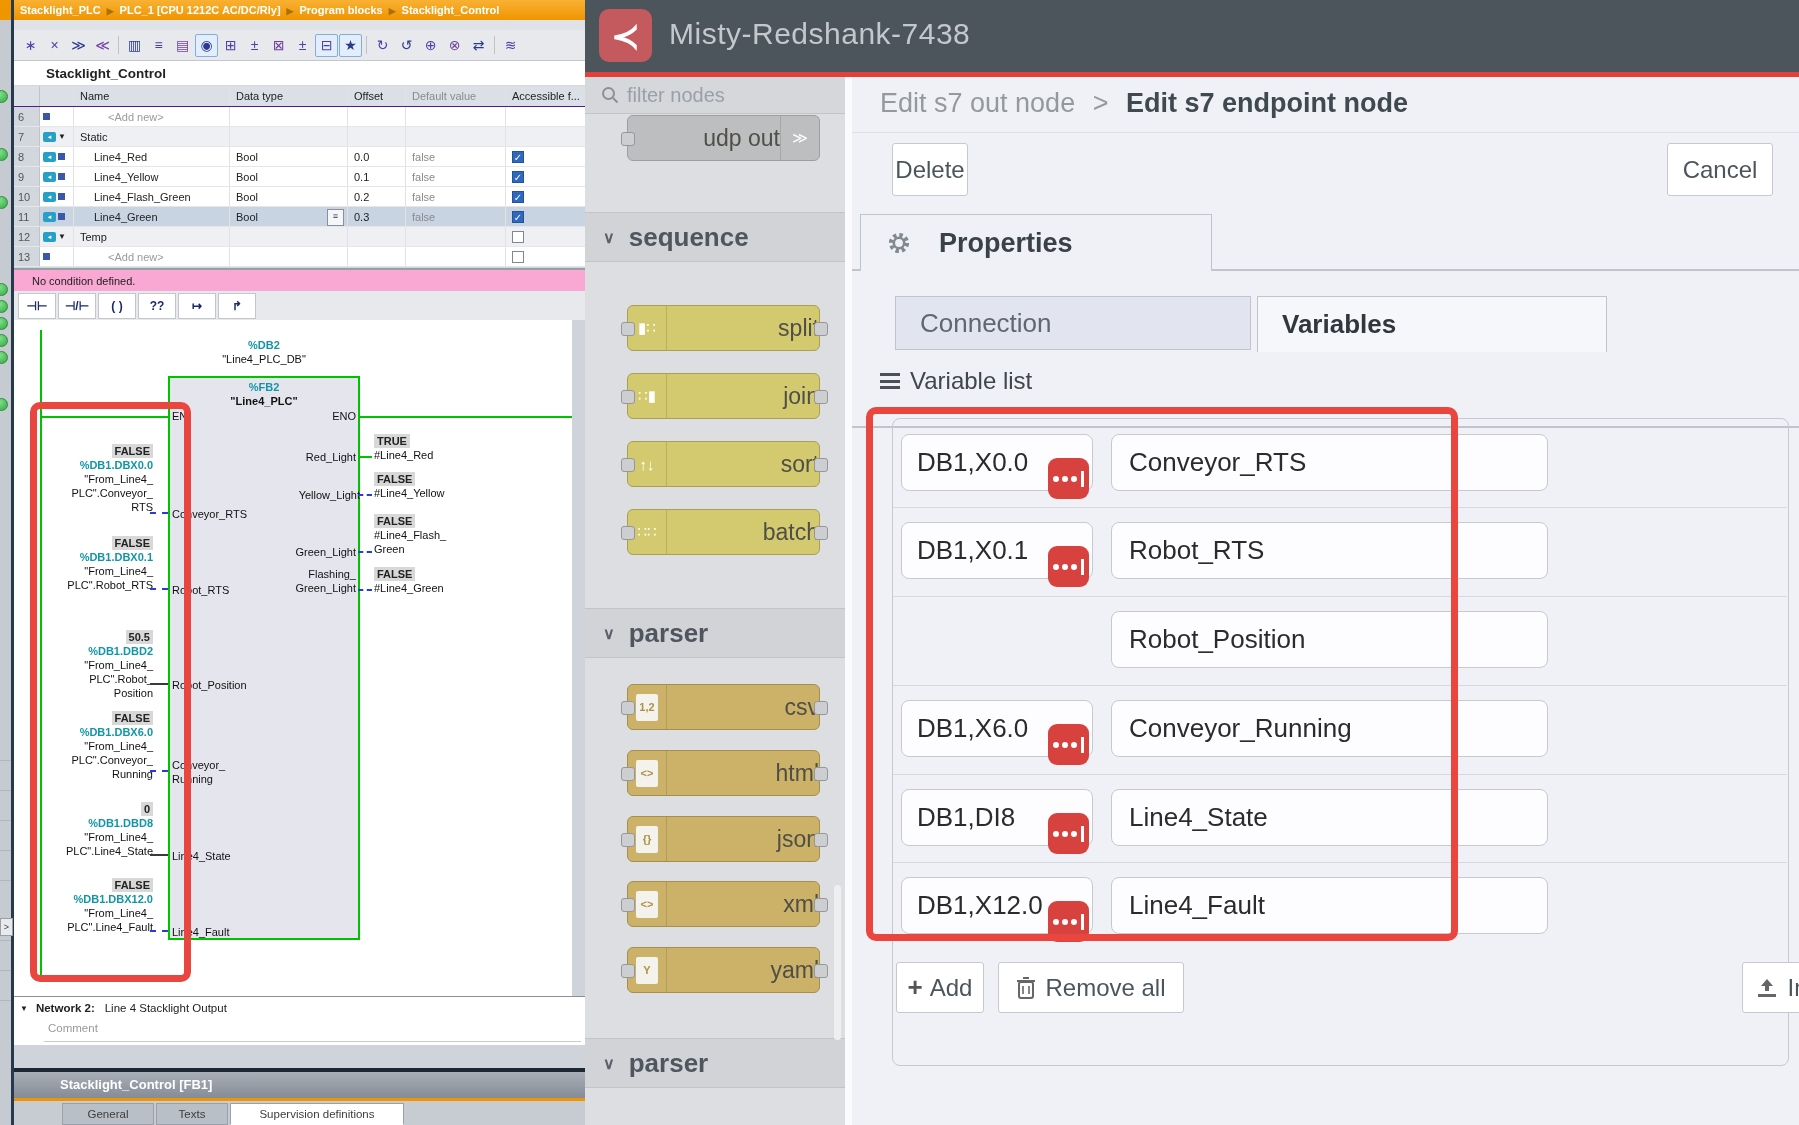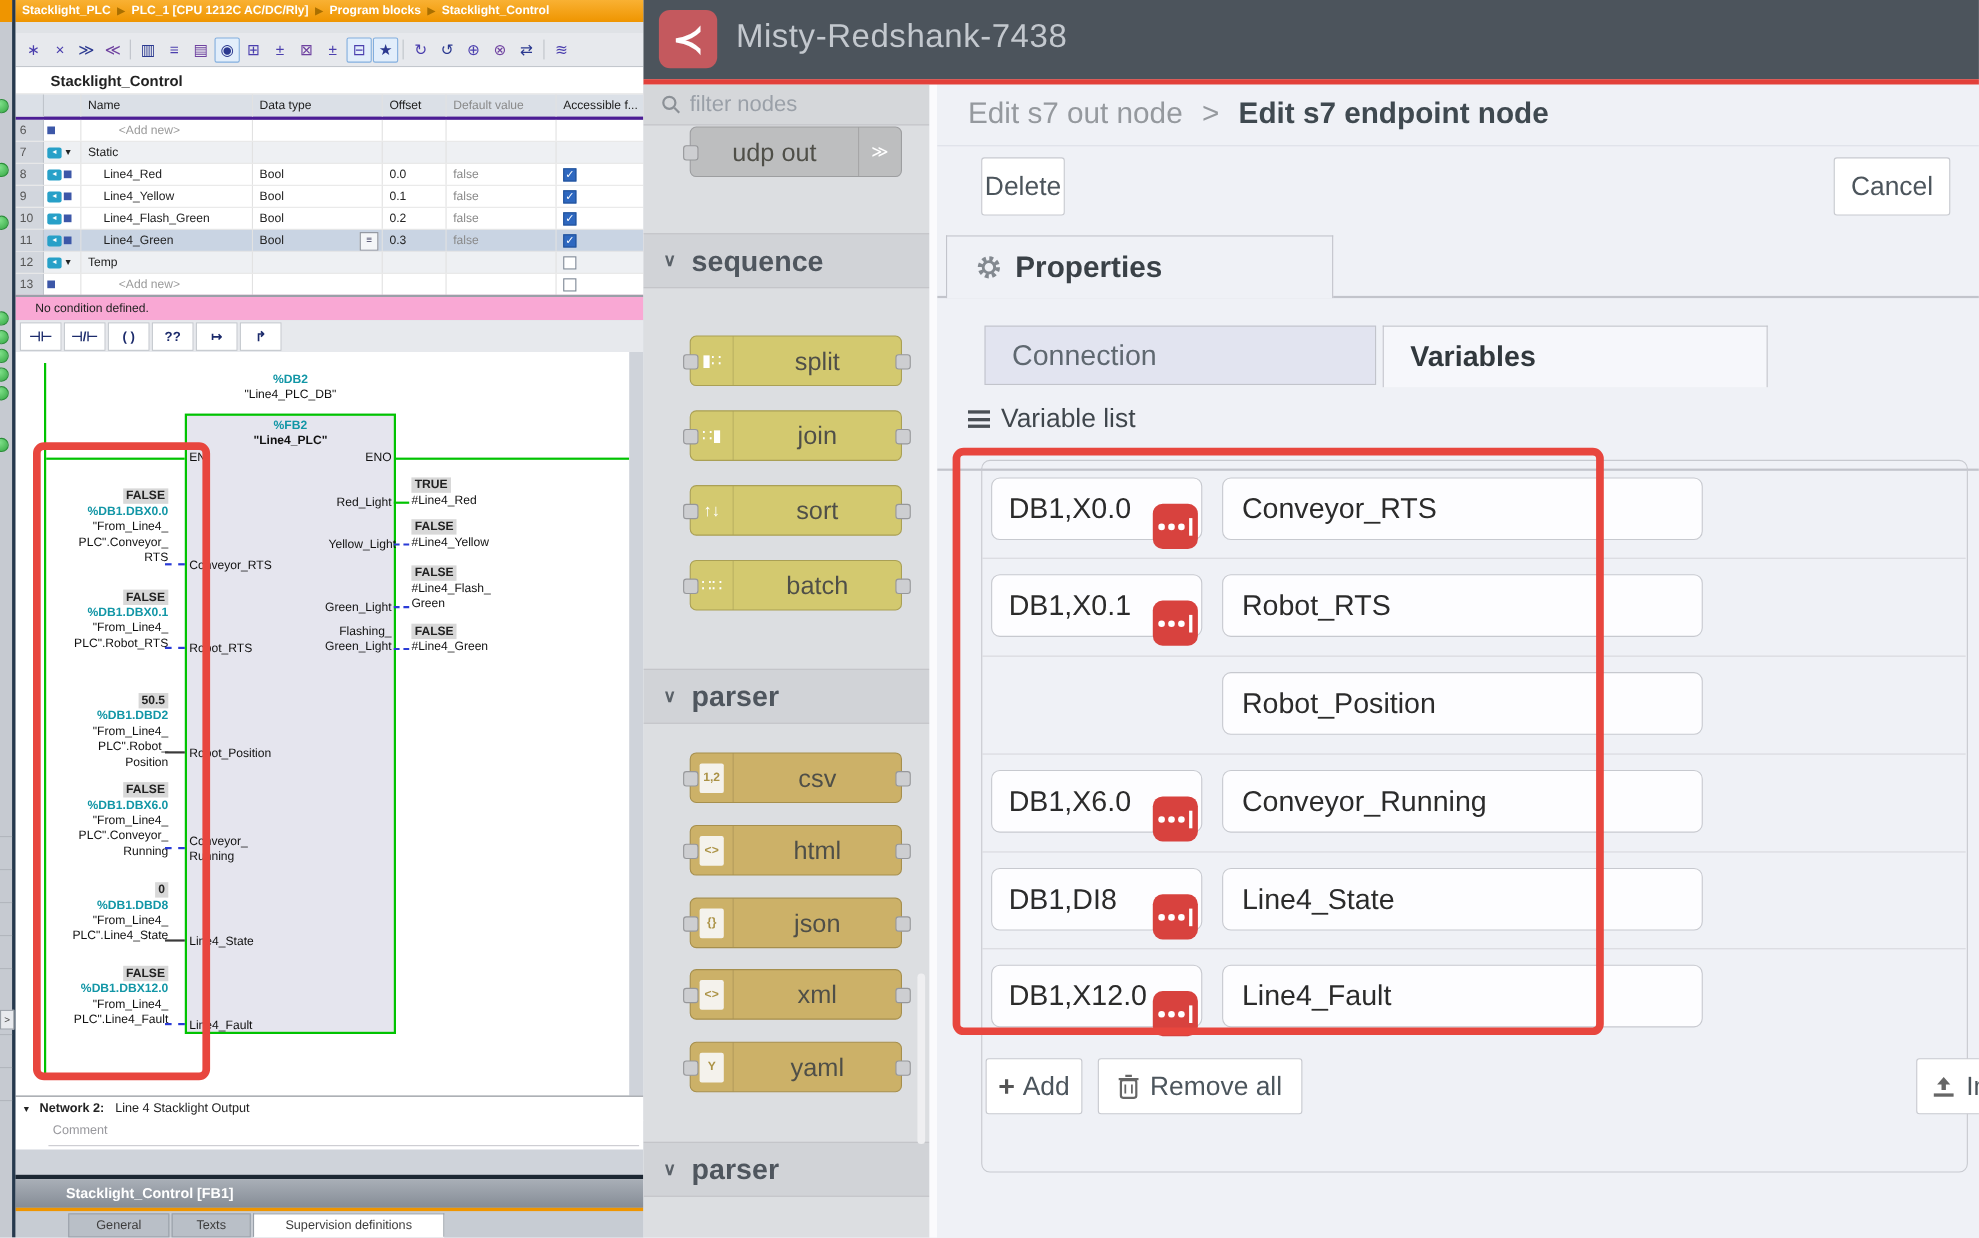--- a/index.html
+++ b/index.html
@@ -22,21 +22,21 @@
   #tia-toolbar{position:absolute;left:14px;top:30px;width:571px;height:31px;background:#e7e9ed;
                border-bottom:1px solid #c3c7cd;display:flex;align-items:center;gap:1px;padding-left:5px;box-sizing:border-box}
   .ticon{width:23px;height:23px;display:flex;align-items:center;justify-content:center;font-size:14px;color:#4b3fae;flex:0 0 auto}
   .ticon:nth-child(3n){color:#2b3990}.ticon:nth-child(4n){color:#6f42a0}
   .ticon.hl{border:1px solid #82aede;background:#e2eefb;border-radius:2px;box-sizing:border-box}
   .tsep{width:1px;height:18px;background:#bfc3c9;margin:0 3px;flex:0 0 auto}
   #tia-title{position:absolute;left:14px;top:61px;width:571px;height:25px;background:#fff;border-bottom:1px solid #d8d8d8;
              font-weight:bold;font-size:13.5px;color:#222;padding:5px 0 0 32px;box-sizing:border-box}
   #tia-table{position:absolute;left:14px;top:86px;width:571px;background:#fff;font-size:11px}
   .trow{display:flex;height:19px;align-items:stretch;background:#fff;border-bottom:1px solid #e6e6e6;color:#222}
-  .trow.thead{background:#dbe0e7;border-bottom:3px solid #4c1d95;height:20px}
+  .trow.thead{background:#dbe0e7;border-bottom:1px solid #4c1d95;height:20px}
   .trow.sel{background:#c9d4e3}
   .trow.grp{background:#eef0f3}
   .tc{display:flex;align-items:center;border-right:1px solid #e2e2e2;box-sizing:border-box;overflow:hidden;white-space:nowrap}
   .c-num{width:26px;background:#d2d6dd;color:#555;padding-left:4px;border-right:1px solid #bfc4cb}
   .thead .c-num{background:#dbe0e7}
   .c-ic{width:34px;gap:2px;padding-left:3px}
   .c-name{width:156px;padding-left:6px}
   .c-type{width:118px;padding-left:6px;position:relative}
   .c-off{width:58px;padding-left:6px}
   .c-def{width:100px;padding-left:6px;color:#8a8a8a}
@@ -89,21 +89,21 @@
   #nr-title{position:absolute;left:84px;top:17px;font-size:30px;color:#c3c8ce;letter-spacing:0.5px}
   #nr-redline{position:absolute;left:585px;top:72px;width:1214px;height:5px;background:#e2403a}
   #nr-pal{position:absolute;left:585px;top:77px;width:260px;height:1048px;background:#dcdee1;overflow:hidden}
   #pal-search{position:absolute;left:0;top:0;width:260px;height:37px;background:#d5d7da;border-bottom:1px solid #c2c4c8;box-sizing:border-box}
   #pal-search .ph{position:absolute;left:42px;top:7px;font-size:20px;color:#9aa0a8}
   .pal-sec{position:absolute;left:0;width:260px;height:50px;background:#d1d3d7;border-top:1px solid #c2c4c8;border-bottom:1px solid #c2c4c8;
            box-sizing:border-box;display:flex;align-items:center;font-size:26px;font-weight:bold;color:#4f565e}
   .pal-sec .chev{margin:0 14px 0 18px;font-size:16px;color:#5a6168}
   .node{position:absolute;left:42px;width:193px;height:46px;border-radius:6px;box-sizing:border-box;
         display:flex;align-items:center;font-size:23px;color:#4f4f48}
-  .node .lbl{flex:1;text-align:center}
+  .node .lbl{flex:1;text-align:right}
   .node .icarea{width:38px;height:100%;display:flex;align-items:center;justify-content:center;
                 border-right:1px solid rgba(0,0,0,0.12);color:#fff;font-size:15px;flex:0 0 auto}
   .node .icarea-r{border-right:none;border-left:1px solid rgba(0,0,0,0.12)}
   .port{position:absolute;width:12px;height:12px;background:#cdced1;border:1px solid #96979a;border-radius:3px;top:17px}
   .port.pl{left:36px}.port.pr{left:229px}
   .n-udp{background:#bdbebf;border:1px solid #9d9ea0}
   .n-seq{background:#d3c96f;border:1px solid #aaa055}
   .n-par{background:#ccb168;border:1px solid #a68f4d}
   .fileic{width:22px;height:27px;background:#f4f2ec;border-radius:2px;display:flex;align-items:center;justify-content:center;
           font-size:11px;font-weight:bold;color:#ab9245}
@@ -114,21 +114,21 @@
   #nr-main{position:absolute;left:852px;top:77px;width:947px;height:1048px;background:#eff1f6;overflow:hidden}
   #bc{position:absolute;left:28px;top:11px;font-size:27px;color:#95999e}
   #bc b{color:#3f4950;font-weight:bold}
   #bc-hr{position:absolute;left:0;top:55px;width:947px;height:1px;background:#dddfe6}
   .btn{position:absolute;background:#fff;border:1.5px solid #c7c9cf;border-radius:3px;color:#4c555c;font-size:24px;
        display:flex;align-items:center;justify-content:center;box-sizing:border-box;gap:9px}
   #btn-delete{left:40px;top:66px;width:76px;height:53px}
   #btn-cancel{left:815px;top:66px;width:106px;height:53px}
   #tab-line{position:absolute;left:0;top:192px;width:947px;height:1.5px;background:#c2c4cb}
   #tab-props{position:absolute;left:8px;top:137px;width:352px;height:57px;background:#eff1f6;border:1.5px solid #c2c4cb;
-             border-bottom:none;box-sizing:border-box;display:flex;align-items:center;gap:12px;padding-left:26px;
+             border-bottom:none;box-sizing:border-box;display:flex;align-items:center;gap:28px;padding-left:26px;
              font-size:27px;font-weight:bold;color:#3a4147;z-index:3}
   #subtab-line{position:absolute;left:0;top:349px;width:947px;height:1.5px;background:#c2c4cb}
   .subtab{position:absolute;top:219px;height:54px;box-sizing:border-box;display:flex;align-items:center;
           padding-left:24px;font-size:26px;z-index:2}
   #tab-conn{left:43px;width:356px;background:#e2e4f0;border:1.5px solid #c2c4cb;color:#5f6870}
   #tab-vars{left:405px;width:350px;height:56px;background:#f6f7fb;border:1.5px solid #c2c4cb;border-bottom:none;
             color:#31383d;font-weight:bold;z-index:4}
   #vl-label{position:absolute;left:28px;top:290px;display:flex;align-items:center;gap:10px;font-size:24px;color:#3f464c}
   .bars{width:20px;height:16px;display:flex;flex-direction:column;justify-content:space-between}
   .bars i{display:block;height:3px;background:#4a5056}

